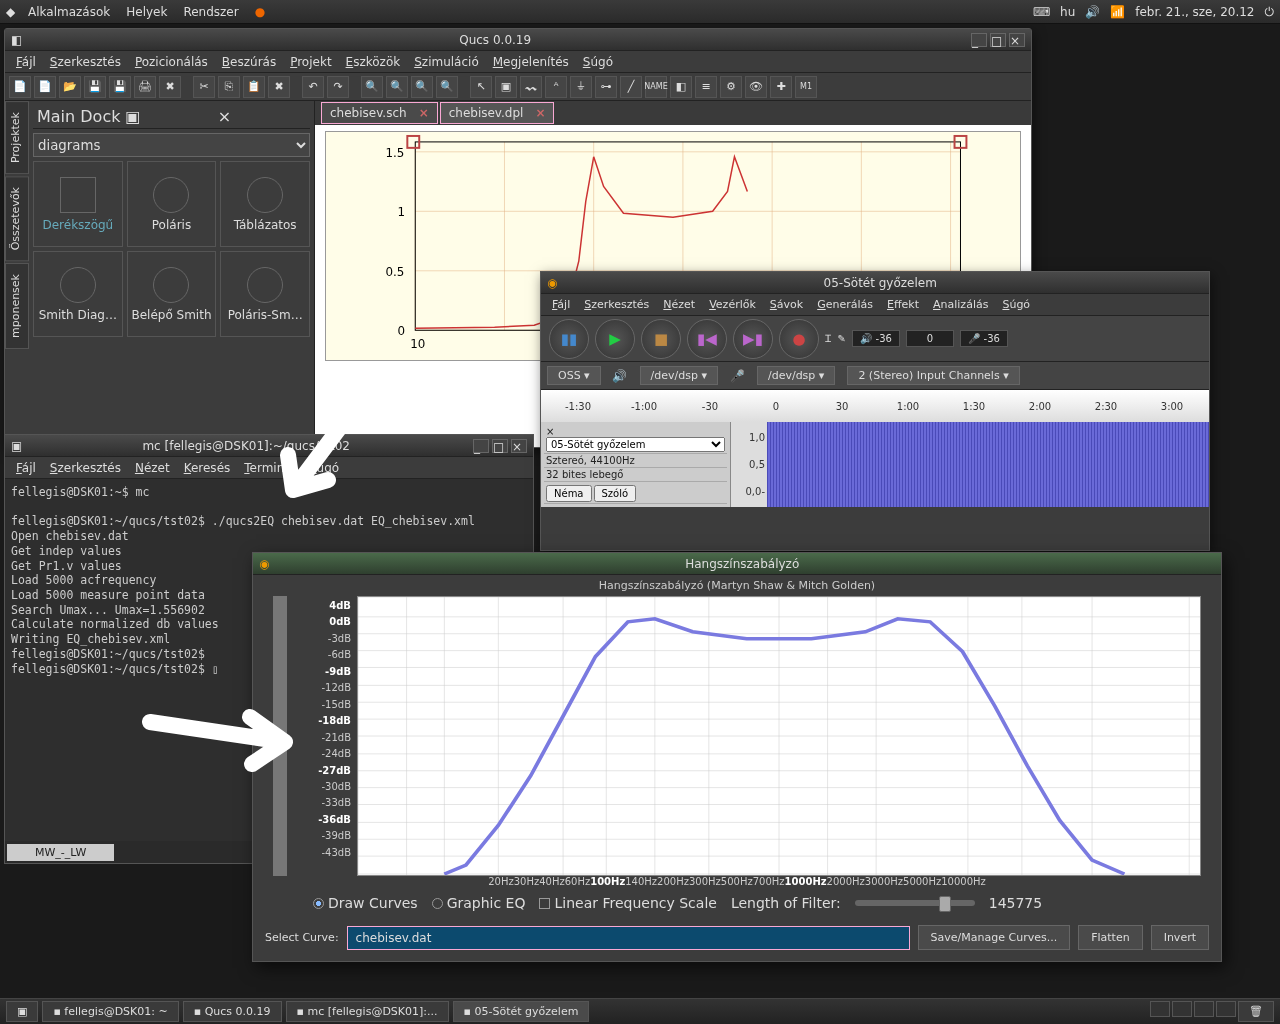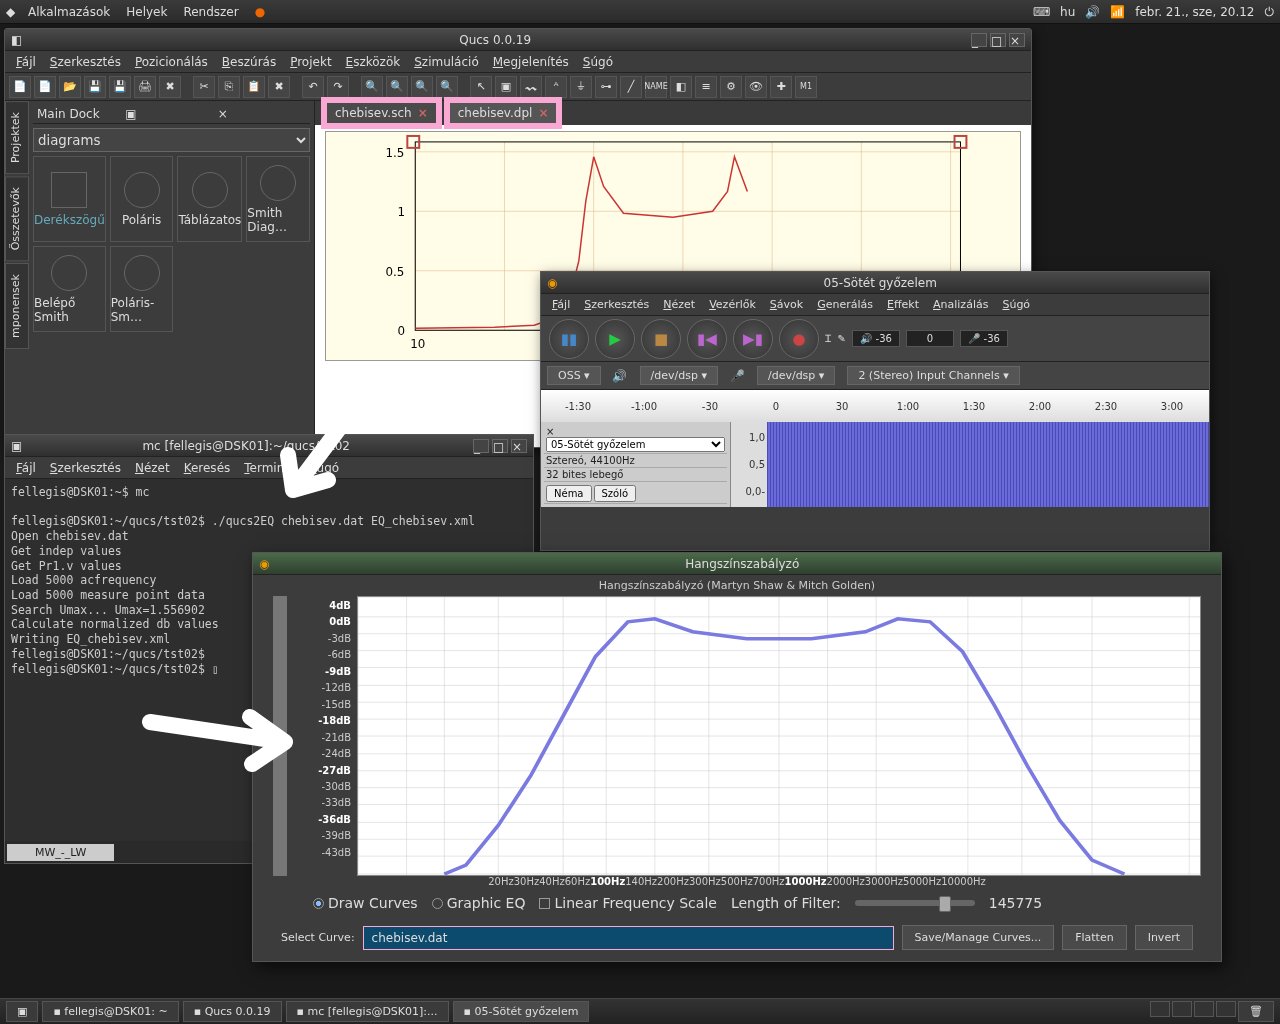--- a/index.html
+++ b/index.html
@@ -20,32 +20,32 @@
 .menubar span{padding:0 7px;cursor:pointer;text-decoration:underline;text-decoration-color:transparent}
 .menubar span::first-letter{text-decoration:underline}
 .toolbar{height:28px;background:#3c3c3c;display:flex;align-items:center;padding:0 4px;gap:3px;border-bottom:1px solid #222}
 .tbtn{width:22px;height:22px;background:#454545;border:1px solid #555;display:flex;align-items:center;justify-content:center;cursor:pointer;font-size:11px}
 .tsep{width:6px}
 #qucs-body{display:flex;height:calc(100% - 72px)}
 #qucs-dock{width:310px;background:#3c3c3c;border-right:1px solid #222;display:flex}
 .dock-tabs{width:24px;display:flex;flex-direction:column}
 .vtab{writing-mode:vertical-rl;transform:rotate(180deg);padding:10px 3px;background:#333;border:1px solid #555;margin-bottom:2px;font-size:11px;cursor:pointer}
 .dock-main{flex:1;padding:4px}
-.dock-head{display:flex;align-items:center;padding:2px 4px;font-size:12px;border-bottom:1px solid #222}
+.dock-head{display:flex;align-items:center;padding:2px 4px;font-size:16px;border-bottom:1px solid #222}
 .dock-head span{flex:1}
 .dock-head .x{cursor:pointer;padding:0 4px}
 .dd{width:100%;height:24px;background:#444;border:1px solid #666;color:#ddd;margin:4px 0}
-.diag-grid{display:grid;grid-template-columns:1fr 1fr 1fr 1fr;gap:4px}
+.diag-grid{display:grid;grid-template-columns:1fr 1fr 1fr;gap:4px}
 .diag-item{height:86px;border:1px solid #555;display:flex;flex-direction:column;align-items:center;justify-content:center;gap:5px;cursor:pointer}
 .diag-item.sel{color:#6ab}
 .diag-ic{width:36px;height:36px;border:1px solid #666;border-radius:50%}
 .diag-ic.rect{border-radius:0}
 #qucs-canvas{flex:1;background:#fff;position:relative}
 .doc-tabs{height:24px;background:#3a3a3a;display:flex;align-items:center;padding:0 6px;gap:2px}
-.doc-tab{background:#4a4a4a;border:6px solid #f9a8d4;padding:3px 8px;display:flex;align-items:center;gap:6px;cursor:pointer}
+.doc-tab{background:#4a4a4a;border:1px solid #f9a8d4;padding:3px 8px;display:flex;align-items:center;gap:12px;cursor:pointer}
 .doc-tab .close{color:#c66;cursor:pointer;font-weight:bold}
 .doc-tab.active{background:#555}
 #qucs-plot{position:absolute;top:30px;left:10px;right:10px;height:230px;background:#fffde8;border:1px solid #999}
 
 
 #term{position:absolute;top:434px;left:4px;width:530px;height:430px;background:#2e2e2e;border:1px solid #555;z-index:6}
 #term pre{padding:6px;font-family:"DejaVu Sans Mono",monospace;font-size:11.5px;line-height:1.28;color:#ccc;white-space:pre-wrap}
 
 
 #aud{position:absolute;top:271px;left:540px;width:670px;height:280px;background:#3c3c3c;border:1px solid #555;z-index:10;box-shadow:2px 4px 12px rgba(0,0,0,.5)}
@@ -77,21 +77,21 @@
 #eq-plot{flex:1;height:280px;background:#fff;border:1px solid #888;position:relative}
 .hzscale{display:flex;font-size:10px;color:#ccc;padding:0 90px 0 90px;justify-content:center}
 .hzscale .bold{font-weight:bold;color:#fff}
 #eq-opts{display:flex;align-items:center;gap:14px;padding:8px 60px;font-size:14px}
 #eq-opts label{display:flex;align-items:center;gap:4px}
 .radio{width:11px;height:11px;border-radius:50%;border:1px solid #999;display:inline-block}
 .radio.on{background:radial-gradient(#8bf 40%,transparent 42%)}
 .cbox{width:11px;height:11px;border:1px solid #999;display:inline-block}
 .slider{width:120px;height:6px;background:#666;border-radius:3px;position:relative;display:inline-block}
 .slider::after{content:"";position:absolute;top:-4px;left:70%;width:10px;height:14px;background:#aaa;border:1px solid #666;border-radius:2px}
-#eq-bot{display:flex;align-items:center;gap:8px;padding:6px 28px}
+#eq-bot{display:flex;align-items:center;gap:8px;padding:6px 12px}
 #eq-bot .lbl{font-size:11px}
 .curve-sel{flex:1;background:#0c4a6e;border:1px solid #f9a8d4;padding:4px 8px;color:#ddd}
 .ebtn{background:#4a4a4a;border:1px solid #666;padding:5px 12px;cursor:pointer;color:#ddd;font-size:11px}
 
 
 #taskbar{position:absolute;bottom:0;left:0;right:0;height:26px;background:linear-gradient(#333,#222);display:flex;align-items:center;padding:0 6px;gap:4px;z-index:200;border-top:1px solid #444}
 .task{background:#3a3a3a;border:1px solid #555;padding:3px 10px;font-size:11px;display:flex;align-items:center;gap:5px;cursor:pointer}
 .task.active{background:#4a4a4a}
 #taskright{margin-left:auto;display:flex;gap:2px}
 .ws{width:20px;height:16px;border:1px solid #555;background:#333}

